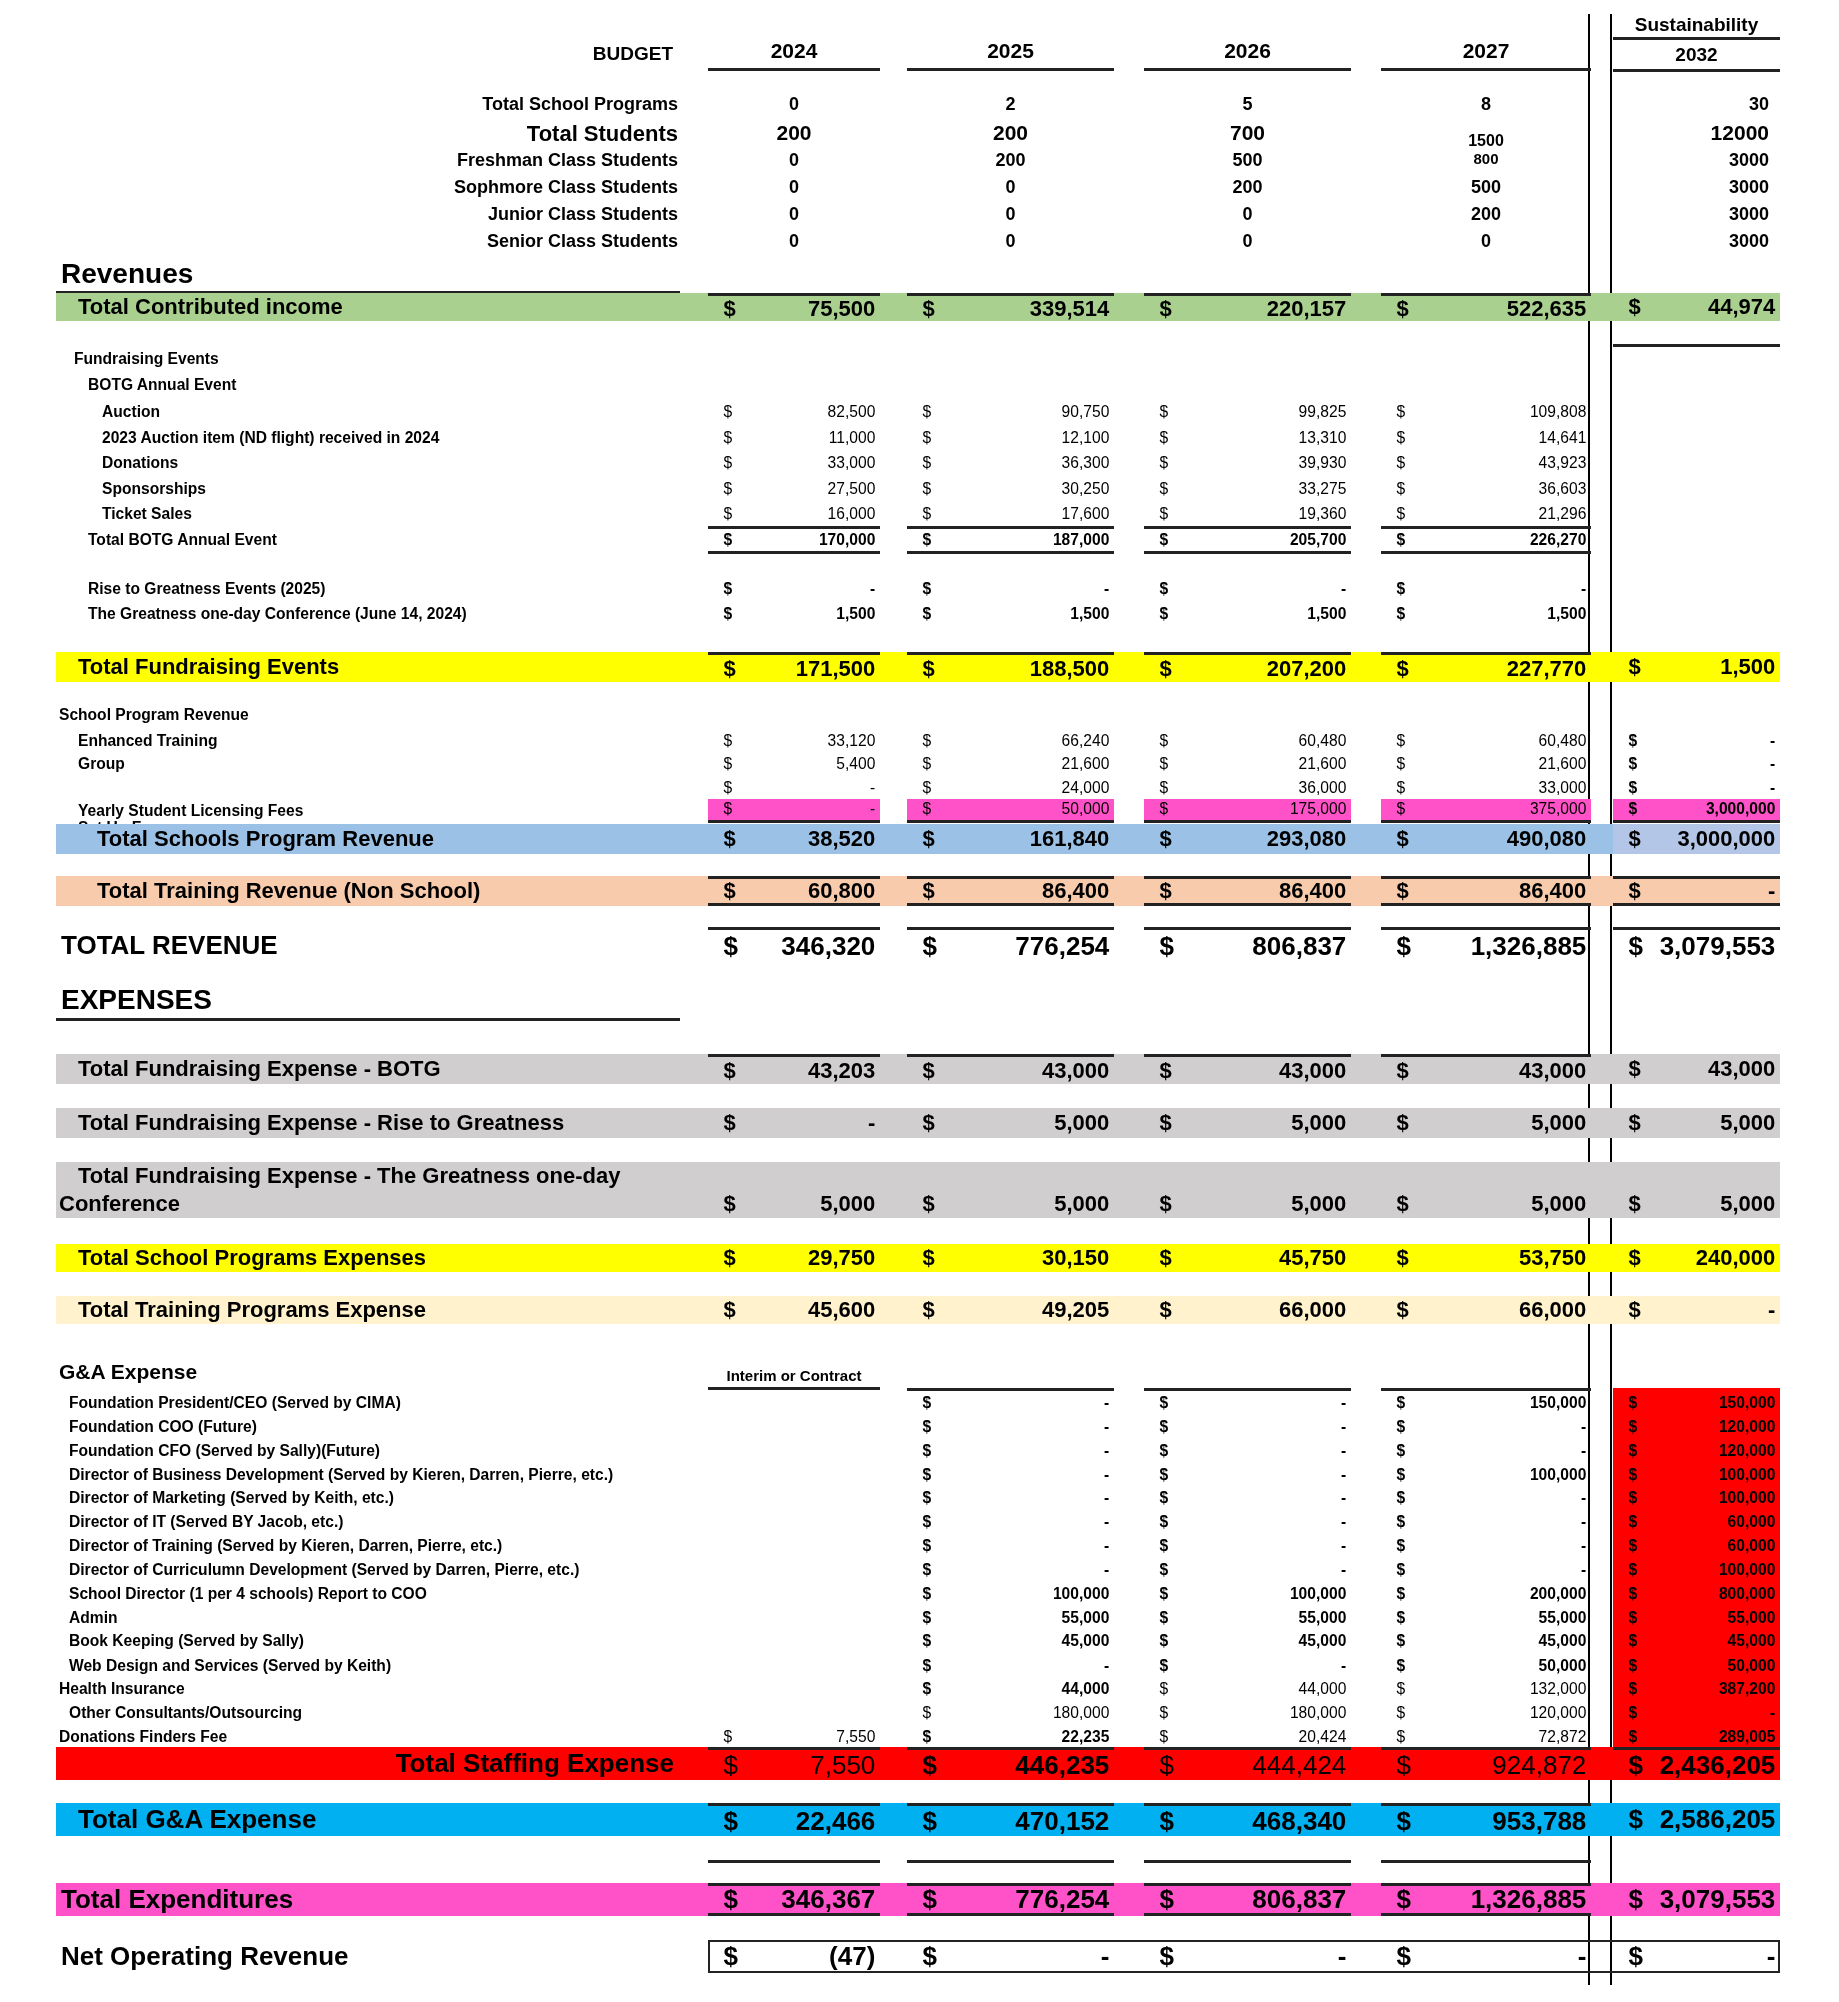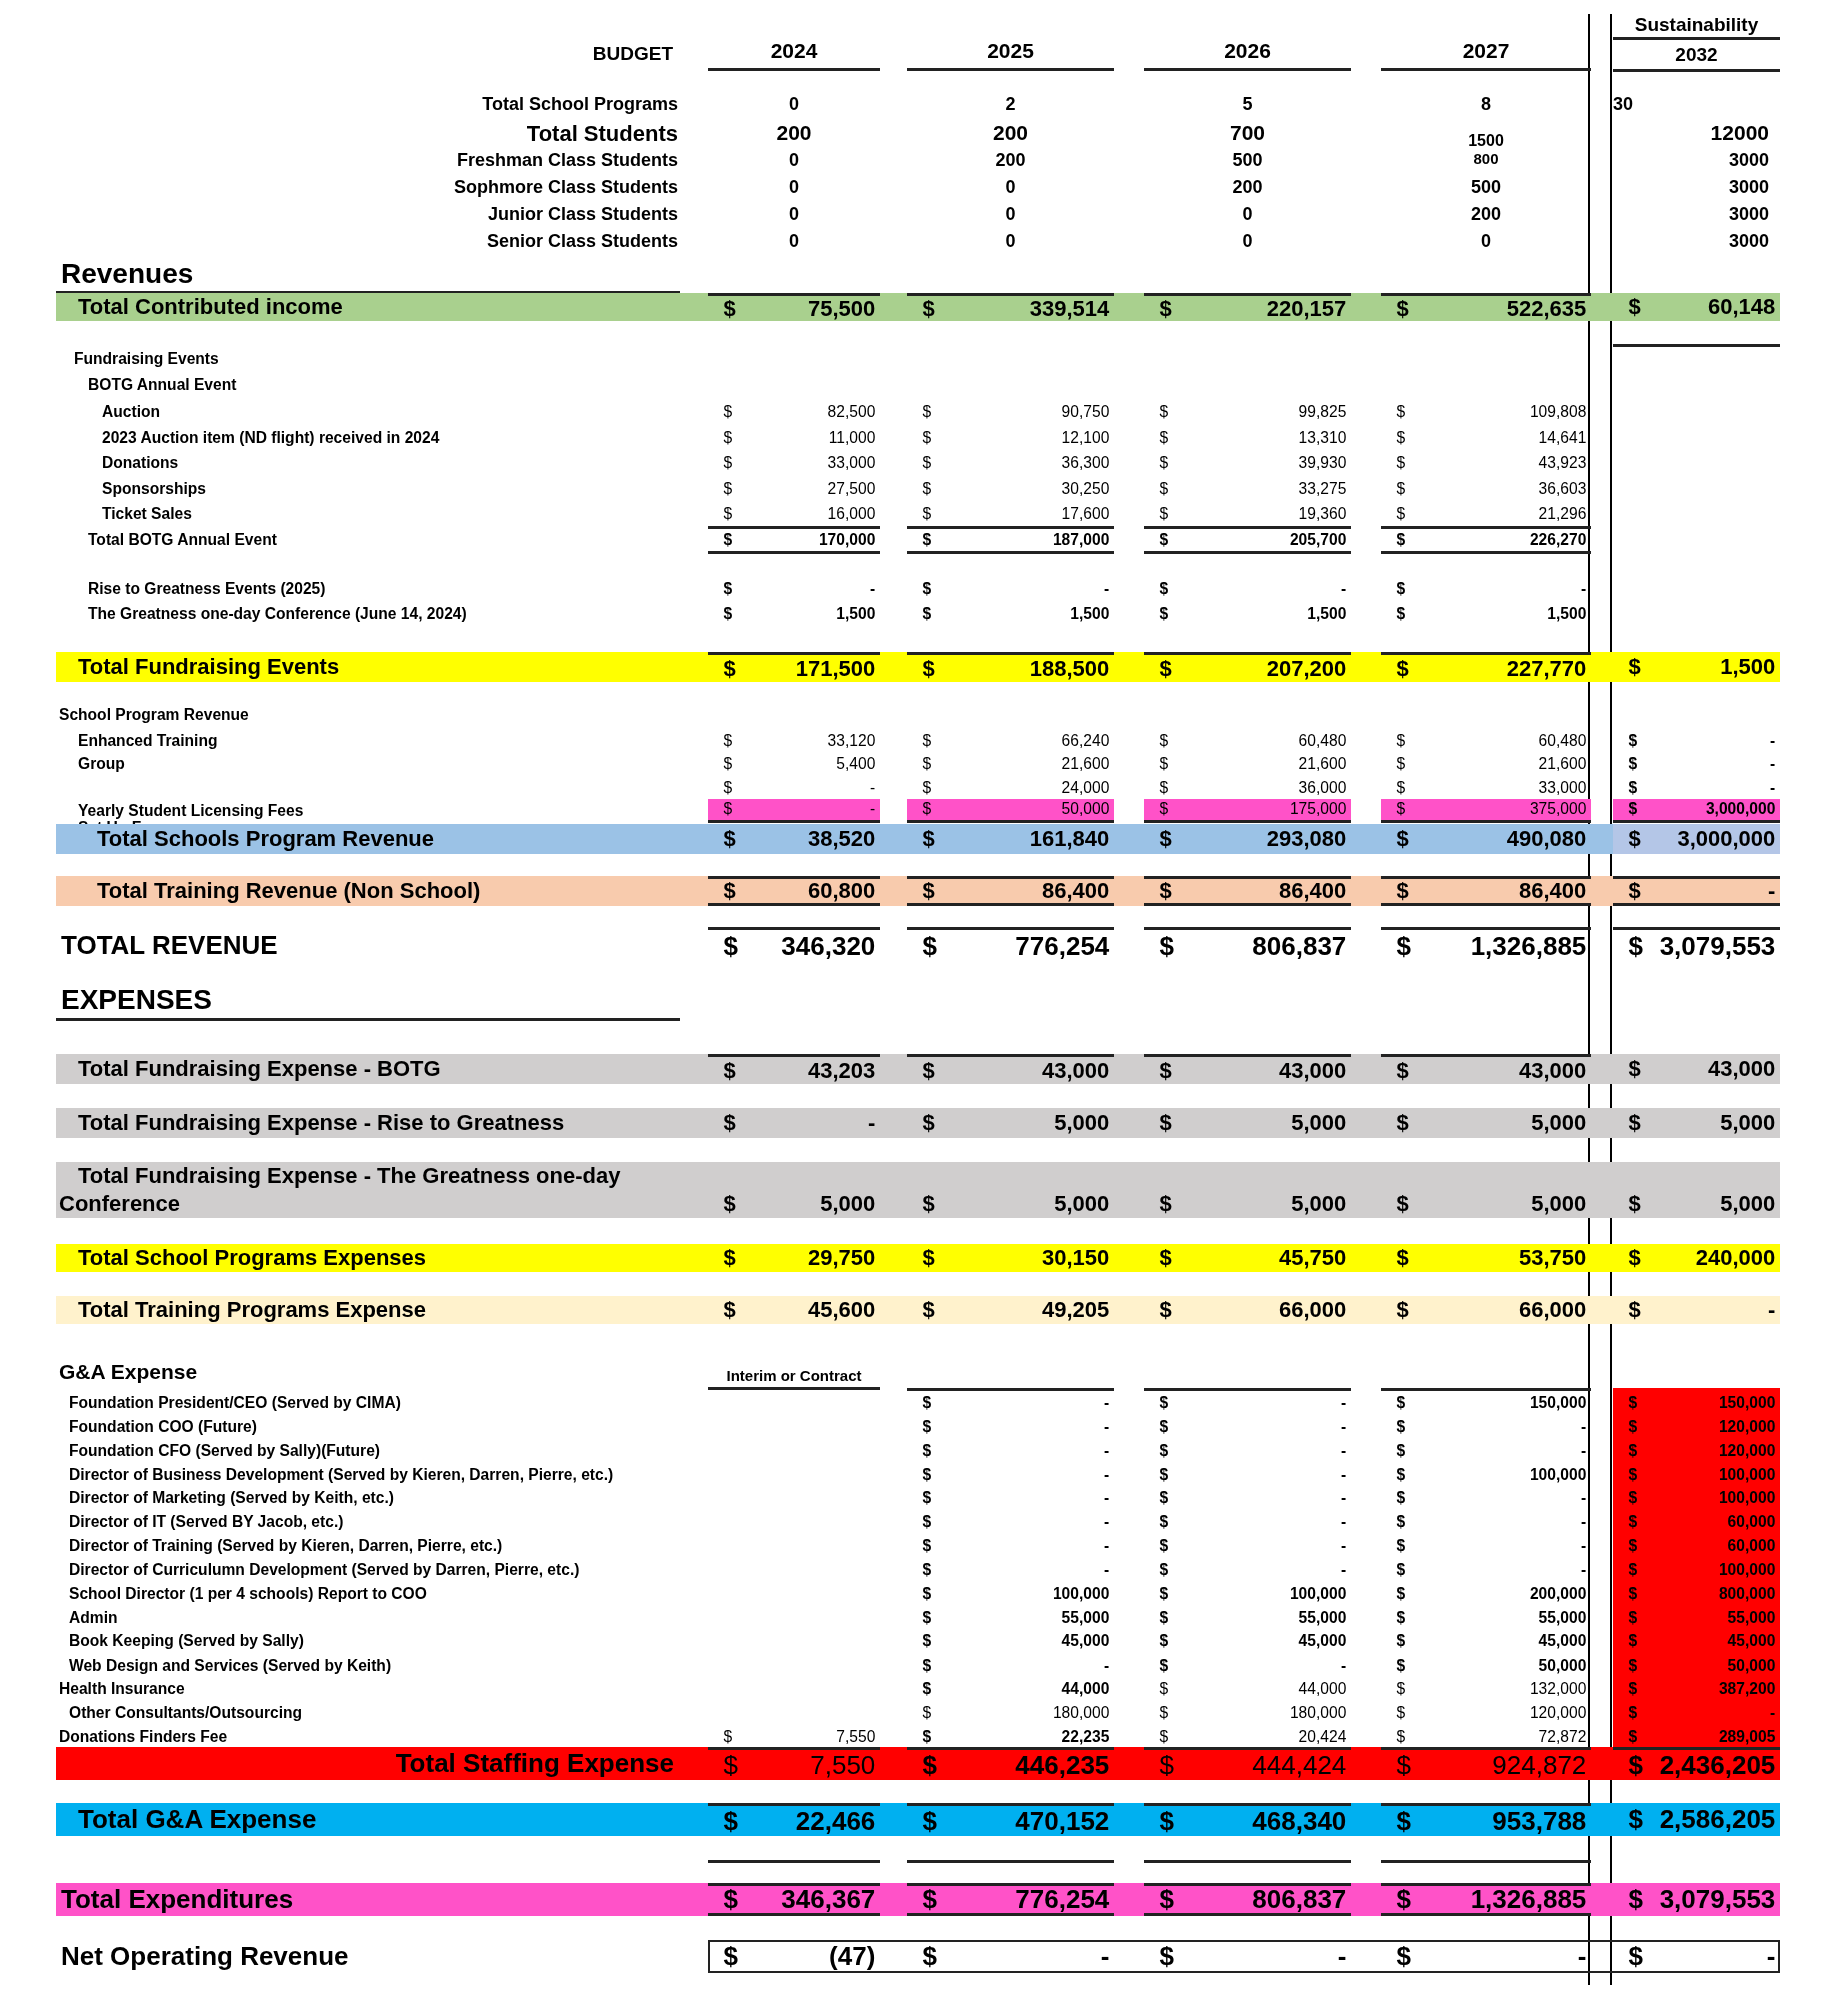--- a/index.html
+++ b/index.html
@@ -43,21 +43,21 @@
   <div class="abs hdr botline" style="left:1613px; width:167px; top:14px; font-size:19px; padding-bottom:1px;">Sustainability</div>
   <div class="abs hdr botline" style="left:1613px; width:167px; top:44px; font-size:19px; padding-bottom:3.1px;">2032</div>
 </div>
 
 <div id="stats">
     <div class="abs stat-lbl" style="top: 94px; font-size: 18px;">Total School Programs</div>
     <div class="abs stat-val c0" style="top: 94px; font-size: 18px;">0</div>
     <div class="abs stat-val c1" style="top: 94px; font-size: 18px;">2</div>
     <div class="abs stat-val c2" style="top: 94px; font-size: 18px;">5</div>
     <div class="abs stat-val c3" style="top: 94px; font-size: 18px;">8</div>
-    <div class="abs stat-val c4" style="top: 94px; font-size: 18px; text-align: left; padding-right: 11px; box-sizing: border-box;">30</div>
+    <div class="abs stat-val c4" style="top: 94px; font-size: 18px; text-align: right; padding-right: 11px; box-sizing: border-box;">30</div>
     <div class="abs stat-lbl" style="top: 121px; font-size: 22px;">Total Students</div>
     <div class="abs stat-val c0" style="top: 121px; font-size: 21px;">200</div>
     <div class="abs stat-val c1" style="top: 121px; font-size: 21px;">200</div>
     <div class="abs stat-val c2" style="top: 121px; font-size: 21px;">700</div>
     <div class="abs stat-val c3" style="top: 132px; font-size: 16px;">1500</div>
     <div class="abs stat-val c4" style="top: 121px; font-size: 21px; text-align: right; padding-right: 11px; box-sizing: border-box;">12000</div>
     <div class="abs stat-lbl" style="top: 150px; font-size: 18px;">Freshman Class Students</div>
     <div class="abs stat-val c0" style="top: 150px; font-size: 18px;">0</div>
     <div class="abs stat-val c1" style="top: 150px; font-size: 18px;">200</div>
     <div class="abs stat-val c2" style="top: 150px; font-size: 18px;">500</div>
@@ -100,21 +100,21 @@
       <div class="cell c2 lg topline" style="top: 0px; height: 28px;">
         <span class="d">$</span>
         <span class="v">220,157</span>
       </div>
       <div class="cell c3 lg topline" style="top: 0px; height: 28px;">
         <span class="d">$</span>
         <span class="v">522,635</span>
       </div>
       <div class="cell c4 lg" style="top: 0px; height: 28px;">
         <span class="d">$</span>
-        <span class="v">60,148</span>
+        <span class="v">44,974</span>
       </div>
     </div>
     <div class="abs" style="top: 344px; left: 1613px; width: 167px; border-top: 3.1px solid rgb(34, 34, 34);"></div>
     <div class="abs smb" style="left: 74px; top: 350px;">Fundraising Events</div>
     <div class="abs smb" style="left: 88px; top: 376px;">BOTG Annual Event</div>
     <div class="row" style="top: 400px; height: 23.5px;">
       <div class="lbl smb" style="left: 102px; top: 0px; line-height: 23.5px;">Auction</div>
       <div class="cell c0 sm" style="top: 0px; height: 23.5px;">
         <span class="d">$</span>
         <span class="v">82,500</span>

